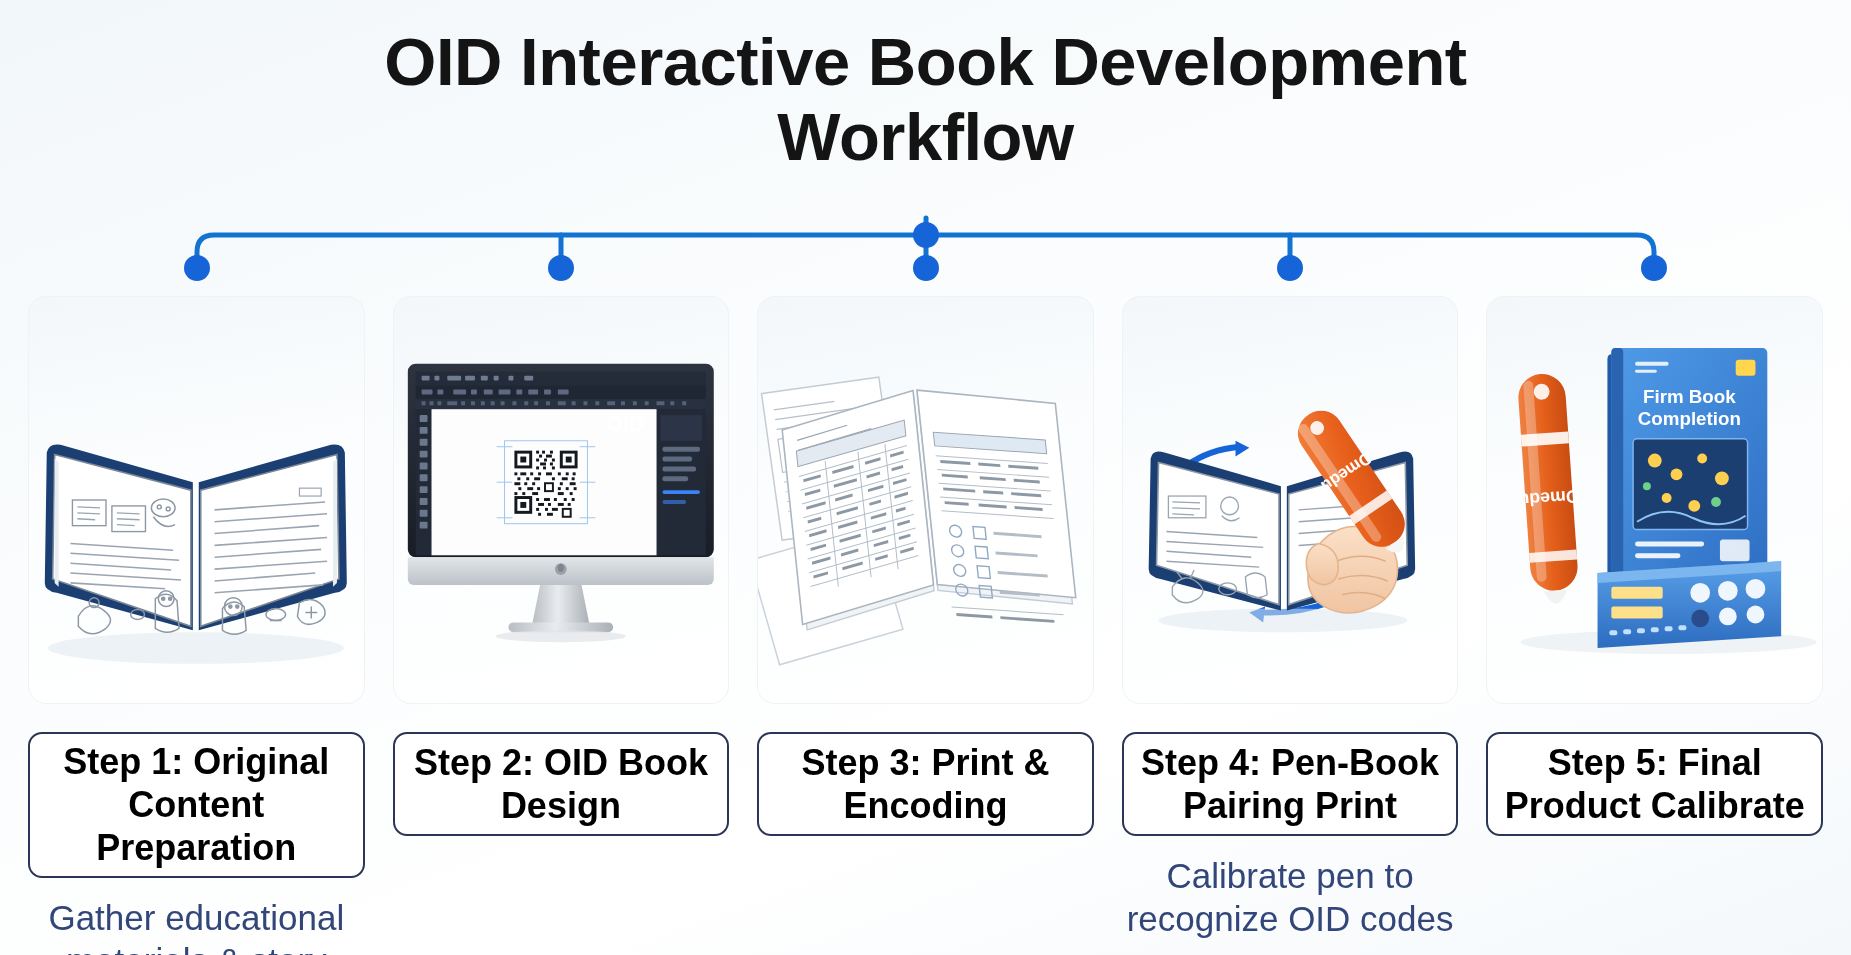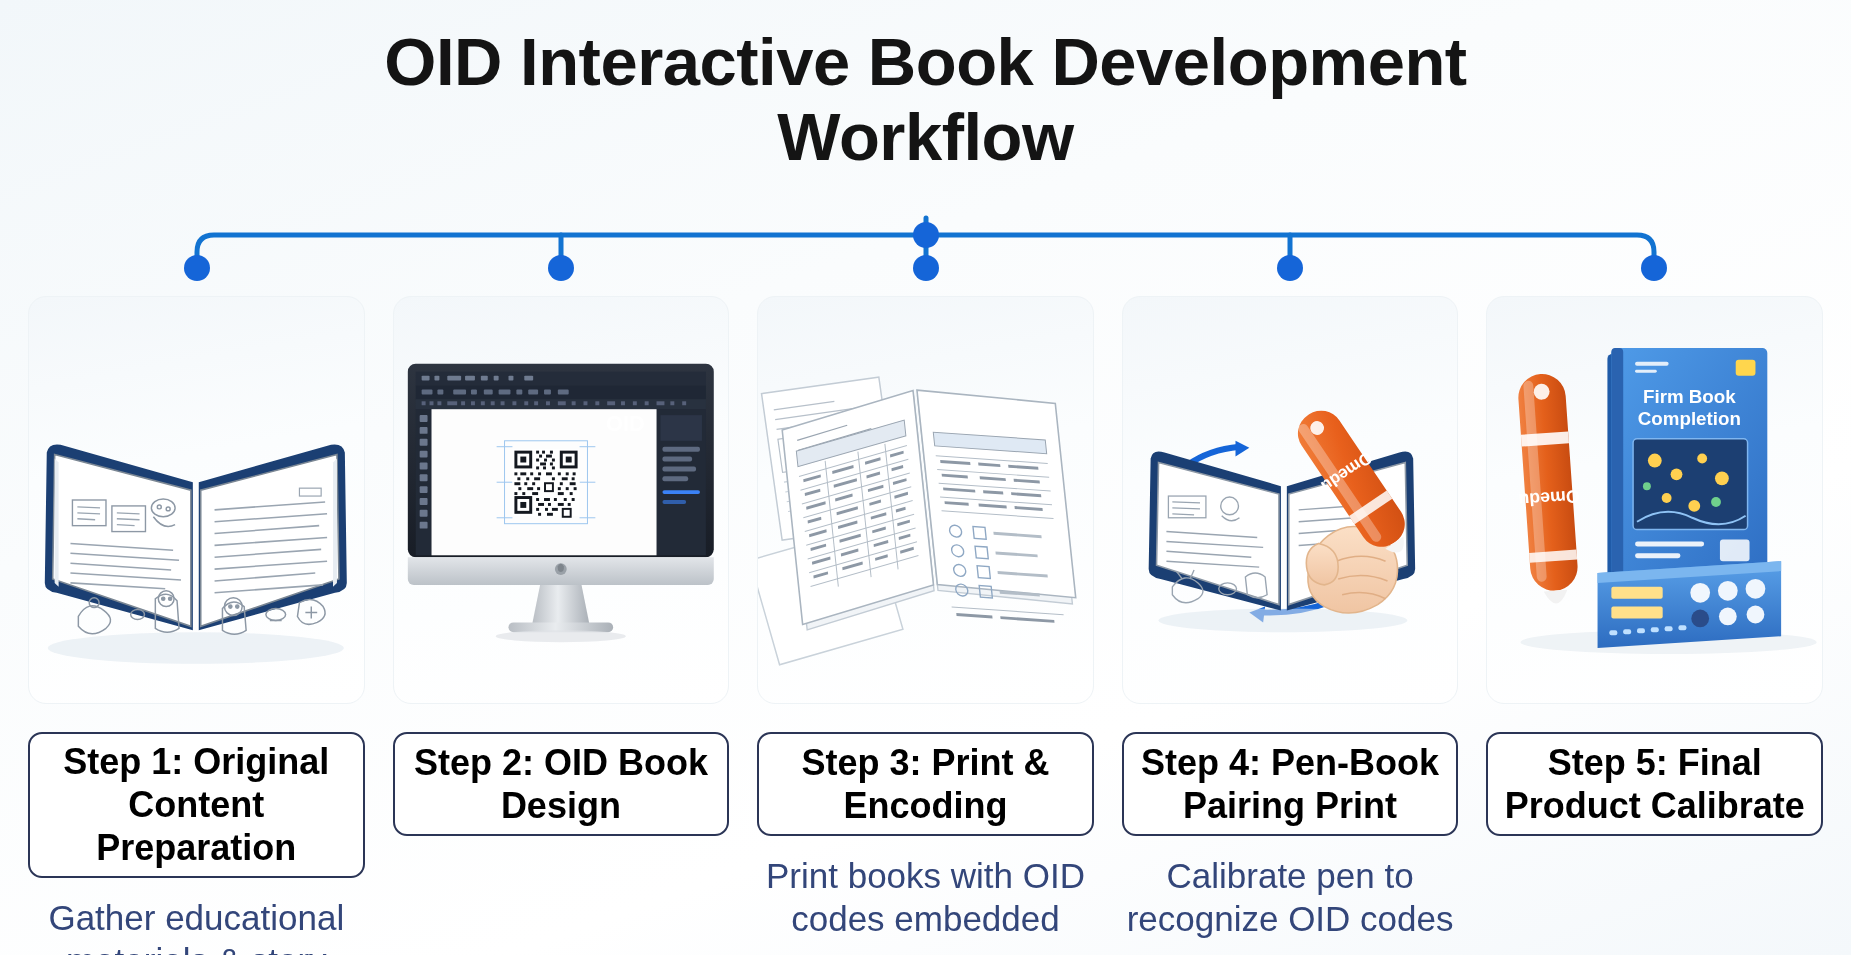--- a/index.html
+++ b/index.html
@@ -540,21 +540,20 @@
                   <rect x="230" y="262" width="54" height="3"></rect>
               </g>
             </g>
           </g>
         </g>
       </svg>
     </div>
     <div class="label-box">
       <span class="label-text">Step 3: Print &amp; Encoding</span>
     </div>
-    <div class="caption">Print books with OID codes embedded</div>
   </div>
 
   <div class="step">
     <div class="illus-card">
       <svg viewBox="0 0 339 408" preserveAspectRatio="xMidYMid meet">
         <defs>
           <linearGradient id="penOrange" x1="0" y1="0" x2="1" y2="1">
             <stop offset="0" stop-color="#f2803c"></stop>
               <stop offset="0.5" stop-color="#e8601c"></stop>
             <stop offset="1" stop-color="#cf4e12"></stop>

